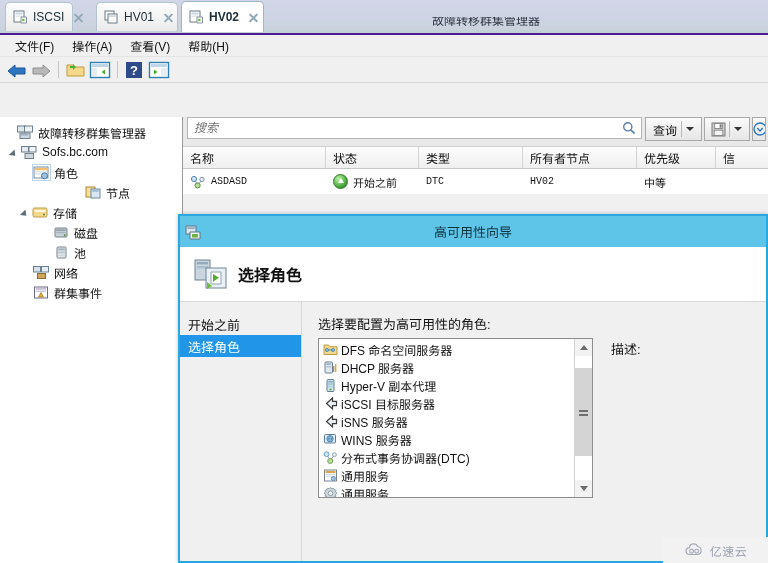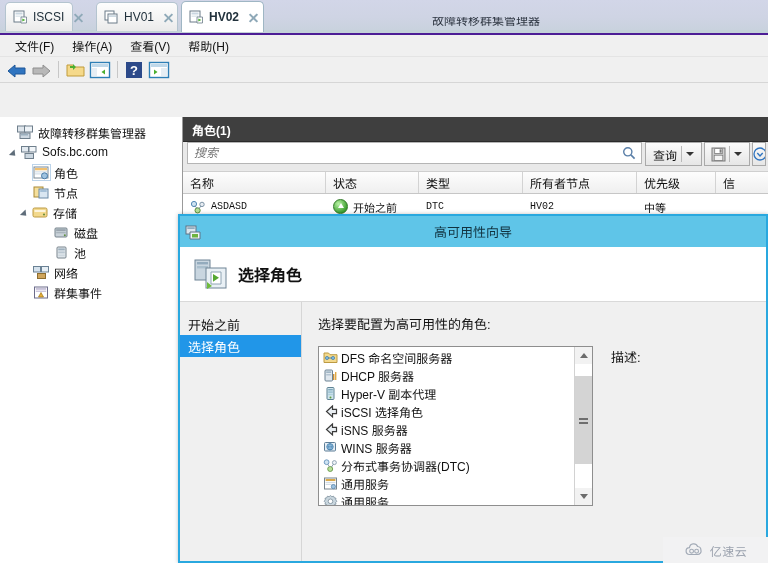--- a/index.html
+++ b/index.html
@@ -201,21 +201,21 @@
   #dlg-nav{
     width:122px;background:#f0f0f0;border-right:1px solid #d6d6d6;
     padding-top:11px;box-sizing:border-box;flex:0 0 auto;
   }
   .nav-item{
     height:22px;display:flex;align-items:center;padding-left:8px;
     font-size:13px;color:#111;box-sizing:border-box;white-space:nowrap;
   }
   .nav-item.sel{background:#2196e8;color:#fff;}
   #dlg-main{flex:1 1 auto;padding:12px 0 0 16px;box-sizing:border-box;position:relative;}
-  #dlg-prompt{font-size:13px;color:#111;margin-bottom:13px;}
+  #dlg-prompt{font-size:13px;color:#111;margin-bottom:5px;}
   #list-row{display:flex;}
   #listbox{
     width:275px;height:160px;background:#fff;border:1px solid #8e8e8e;
     box-sizing:border-box;display:flex;overflow:hidden;flex:0 0 auto;
   }
   #list-items{flex:1 1 auto;padding-top:1px;overflow:hidden;}
   .li{
     height:18px;display:flex;align-items:center;padding-left:4px;
     white-space:nowrap;box-sizing:border-box;
   }
@@ -398,21 +398,21 @@
             <rect x="1" y="2" width="14" height="11" fill="#fff" stroke="#7b8a96"></rect>
             <rect x="2" y="3" width="12" height="2.3" fill="#f0c070"></rect>
             <rect x="2" y="6.2" width="12" height="1.3" fill="#d7e2ea"></rect>
             <rect x="2" y="8.2" width="12" height="1.3" fill="#d7e2ea"></rect>
             <circle cx="11.5" cy="10.8" r="3" fill="#9fc3e0" stroke="#4a7ca8"></circle>
           </svg>
         </span>
         <span class="tnode-label">角色</span>
       </div>
 
-      <div class="tree-node" style="padding-left:33px;">
+      <div class="tree-node" style="padding-left:33px;justify-content:center;">
         <span class="tnode-icon">
           <svg width="17" height="15" viewBox="0 0 17 15">
             <rect x="1" y="2" width="9" height="10" fill="#f5df9b" stroke="#a98a36"></rect>
             <rect x="6" y="4" width="9" height="9" fill="#d9e6f1" stroke="#6a8aa6"></rect>
             <rect x="7.2" y="5.3" width="6.5" height="1.4" fill="#8fb0cc"></rect>
           </svg>
         </span>
         <span class="tnode-label">节点</span>
       </div>
 
@@ -472,23 +472,20 @@
             <path d="M8 7.5 L10.5 12 L5.5 12 Z" fill="#e8b03a" stroke="#9e7415" stroke-width=".7"></path>
           </svg>
         </span>
         <span class="tnode-label">群集事件</span>
       </div>
 
     </div>
 
     <div id="rightpane">
 
-      <div id="pane-header">
-        <span>角色(1)</span>
-      </div>
 
       <div id="searchrow">
         <div id="searchbox">
           <input id="search-input" type="text" placeholder="搜索" style="">
           <span style="width:24px;display:flex;align-items:center;justify-content:center;">
             <svg width="14" height="14" viewBox="0 0 14 14">
               <circle cx="5.8" cy="5.8" r="4.1" fill="none" stroke="#5a7fa8" stroke-width="1.4"></circle>
               <line x1="8.9" y1="8.9" x2="12.6" y2="12.6" stroke="#5a7fa8" stroke-width="1.6"></line>
             </svg>
           </span>
@@ -646,21 +643,21 @@
               </span>
               <span class="li-label">Hyper-V 副本代理</span>
             </div>
 
             <div class="li">
               <span class="li-icon">
                 <svg width="15" height="15" viewBox="0 0 15 15">
                   <path d="M9.5 2 L3.5 7.5 L9.5 13 L9.5 9.6 L13.5 9.6 L13.5 5.4 L9.5 5.4 Z" fill="#e9eef2" stroke="#3a3a3a" stroke-width="1.2"></path>
                 </svg>
               </span>
-              <span class="li-label">iSCSI 选择角色</span>
+              <span class="li-label">iSCSI 目标服务器</span>
             </div>
 
             <div class="li">
               <span class="li-icon">
                 <svg width="15" height="15" viewBox="0 0 15 15">
                   <path d="M9.5 2 L3.5 7.5 L9.5 13 L9.5 9.6 L13.5 9.6 L13.5 5.4 L9.5 5.4 Z" fill="#e9eef2" stroke="#3a3a3a" stroke-width="1.2"></path>
                 </svg>
               </span>
               <span class="li-label">iSNS 服务器</span>
             </div>

